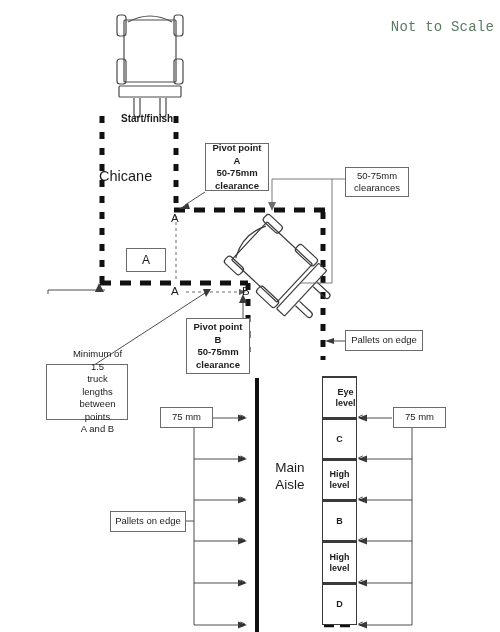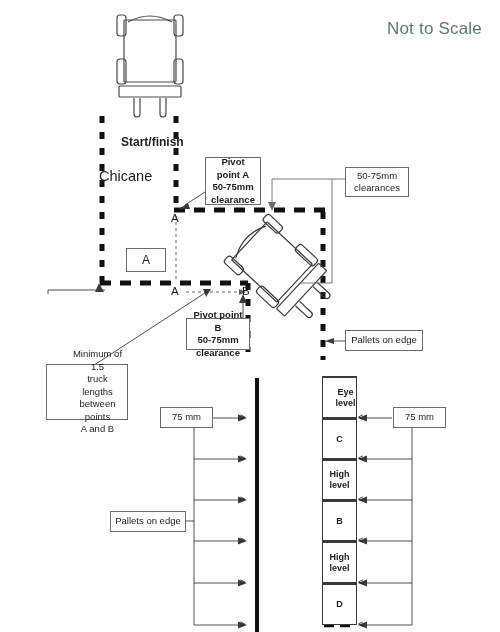--- a/index.html
+++ b/index.html
@@ -24,44 +24,45 @@
     display:flex;
     align-items:center;
     justify-content:center;
     text-align:center;
     white-space:pre-line;
     padding:2px 3px;
   }
   .boxlbl.bold{font-weight:bold;}
   #notToScale{
     position:absolute;
-    right:18px;top:19px;
-    font-size:17px;
+    right:6px;top:19px;
+    font-size:14px;
     color:#5d7a62;
     letter-spacing:.2px;
+    font-family:Liberation Mono, monospace;
   }
   #chicaneLabel{
     position:absolute;
     left:99px;top:168px;
     font-size:14.5px;
     color:#1c1c1c;
   }
   #mainAisleLabel{
     position:absolute;
     left:265px;top:459px;
     width:50px;
     font-size:13.5px;
     line-height:17px;
     text-align:center;
     color:#1c1c1c;
   }
   #startFinish{
     position:absolute;
-    left:121px;top:135px;
-    font-size:12px;
+    left:121px;top:113px;
+    font-size:10px;
     font-weight:bold;
     color:#1c1c1c;
   }
   .ptA,.ptB{
     position:absolute;
     font-size:11.5px;
     color:#1c1c1c;
   }
   .rackcell{
     position:absolute;
@@ -239,35 +240,37 @@
     <line x1="324" y1="625" x2="356" y2="625" stroke="#111111" stroke-width="4.5" stroke-dasharray="10 6"></line>
 
   </svg>
 
   <div id="notToScale">Not to Scale</div>
 
   <div id="startFinish">Start/finish</div>
 
   <div id="chicaneLabel">Chicane</div>
 
+  <div id="mainAisleLabel">Main
+Aisle</div>
 
   <div class="ptA" style="left:171px;top:212px;">A</div>
   <div class="ptA" style="left:171px;top:285px;">A</div>
   <div class="ptB" style="left:242px;top:285px;">B</div>
 
   <div class="boxlbl" style="left:126px;top:248px;width:40px;height:24px;font-size:12px;">A</div>
 
-  <div class="boxlbl bold" style="left:205px;top:143px;width:56px;height:48px;margin-top:14px;">Pivot point A
+  <div class="boxlbl bold" style="left:205px;top:143px;width:64px;height:48px;">Pivot point A
 50-75mm
 clearance</div>
 
   <div class="boxlbl" style="left:345px;top:167px;width:64px;height:30px;">50-75mm
 clearances</div>
 
-  <div class="boxlbl bold" style="left:186px;top:318px;width:64px;height:32px;">Pivot point B
+  <div class="boxlbl bold" style="left:186px;top:318px;width:64px;height:56px;">Pivot point B
 50-75mm
 clearance</div>
 
   <div class="boxlbl" style="left:345px;top:330px;width:78px;height:21px;">Pallets on edge</div>
 
 
   <div class="boxlbl" style="left:46px;top:364px;width:82px;height:56px;padding-left:24px;">Minimum of 1.5
 truck lengths
 between points
 A and B</div>

